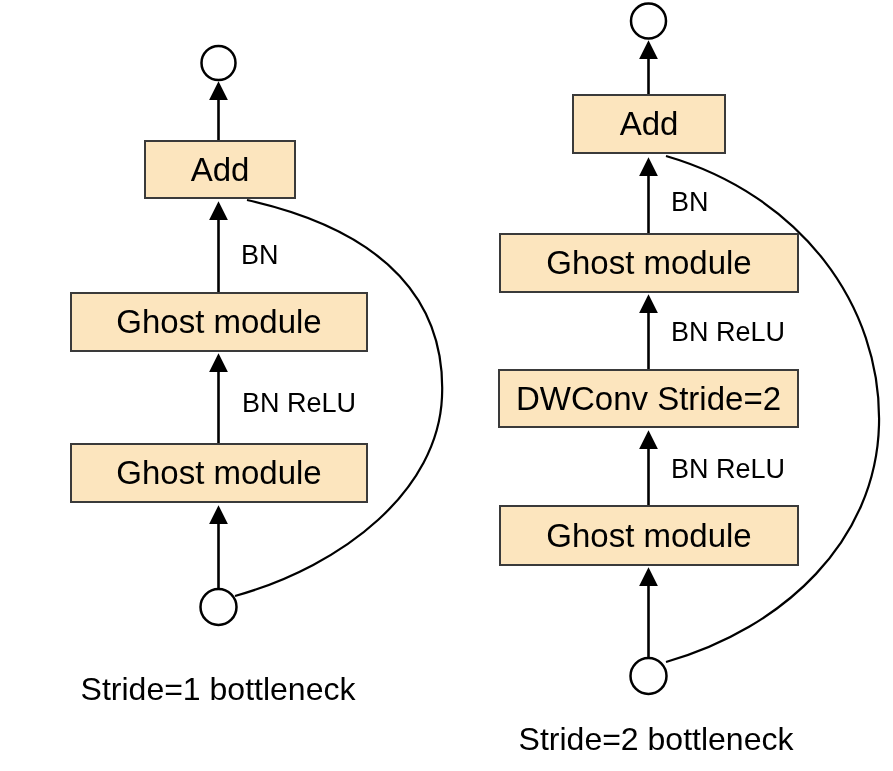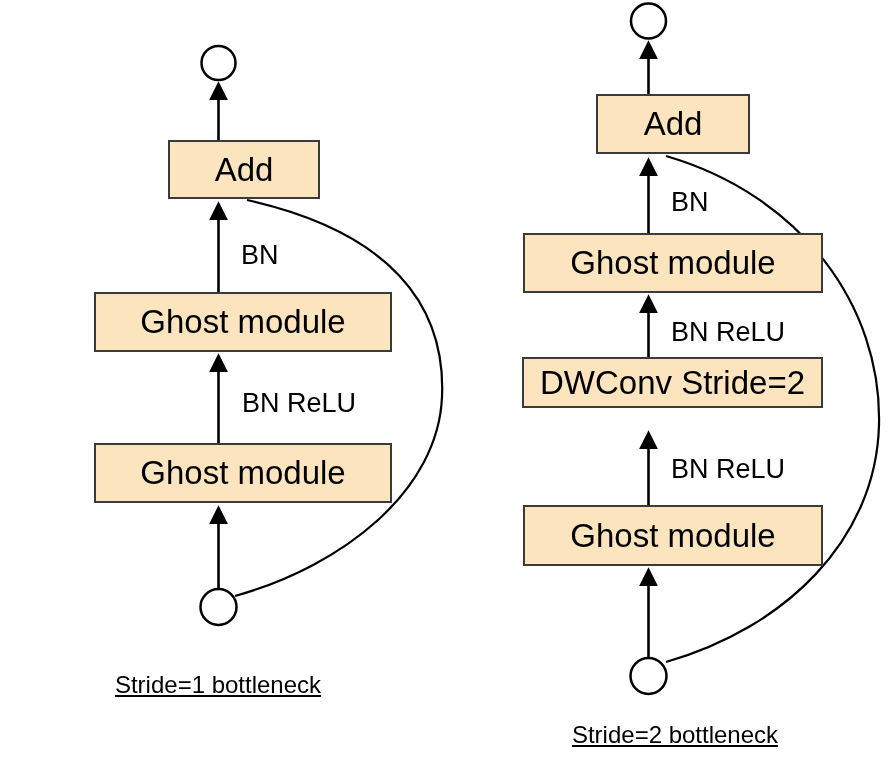--- a/index.html
+++ b/index.html
@@ -20,36 +20,34 @@
     position: absolute;
     box-sizing: border-box;
     background: var(--box-fill, #FCE5BE);
     border: 2px solid var(--box-border, #3A3A3A);
     display: flex;
     align-items: center;
     justify-content: center;
     font-size: 33px;
     color: var(--text, #000000);
     white-space: nowrap;
-    margin-left: 24px;
   }
   .edge-label {
     position: absolute;
     font-size: 27px;
     line-height: 1.15;
     color: var(--text, #000000);
     white-space: nowrap;
   }
   .caption {
     position: absolute;
-    font-size: 24px;
+    font-size: 32px;
     color: var(--text, #000000);
     transform: translateX(-50%);
     white-space: nowrap;
-    text-decoration: underline;
   }
 </style>
 </head>
 <body>
 
 <div class="stage">
 
   <svg class="wires" viewBox="0 0 893 771">
     <defs>
       <marker id="arrow" viewBox="0 0 10 10" refX="8.5" refY="5" markerWidth="7.2" markerHeight="7.2" orient="auto">
@@ -92,21 +90,21 @@
   <div class="caption" style="left:218px; top:671px;">Stride=1 bottleneck</div>
 
   <div class="box" style="left:572px; top:94px; width:154px; height:60px;">Add</div>
 
   <div class="edge-label" style="left:671px; top:187px;">BN</div>
 
   <div class="box" style="left:499px; top:233px; width:300px; height:60px;">Ghost module</div>
 
   <div class="edge-label" style="left:671px; top:317px;">BN ReLU</div>
 
-  <div class="box" style="left:498px; top:357px; width:301px; height:51px;">DWConv Stride=2</div>
+  <div class="box" style="left:498px; top:369px; width:301px; height:59px;">DWConv Stride=2</div>
 
   <div class="edge-label" style="left:671px; top:454px;">BN ReLU</div>
 
   <div class="box" style="left:499px; top:505px; width:300px; height:61px;">Ghost module</div>
 
-  <div class="caption" style="left:675px; top:721px;">Stride=2 bottleneck</div>
+  <div class="caption" style="left:656px; top:721px;">Stride=2 bottleneck</div>
 
 </div>
 
 </body></html>

